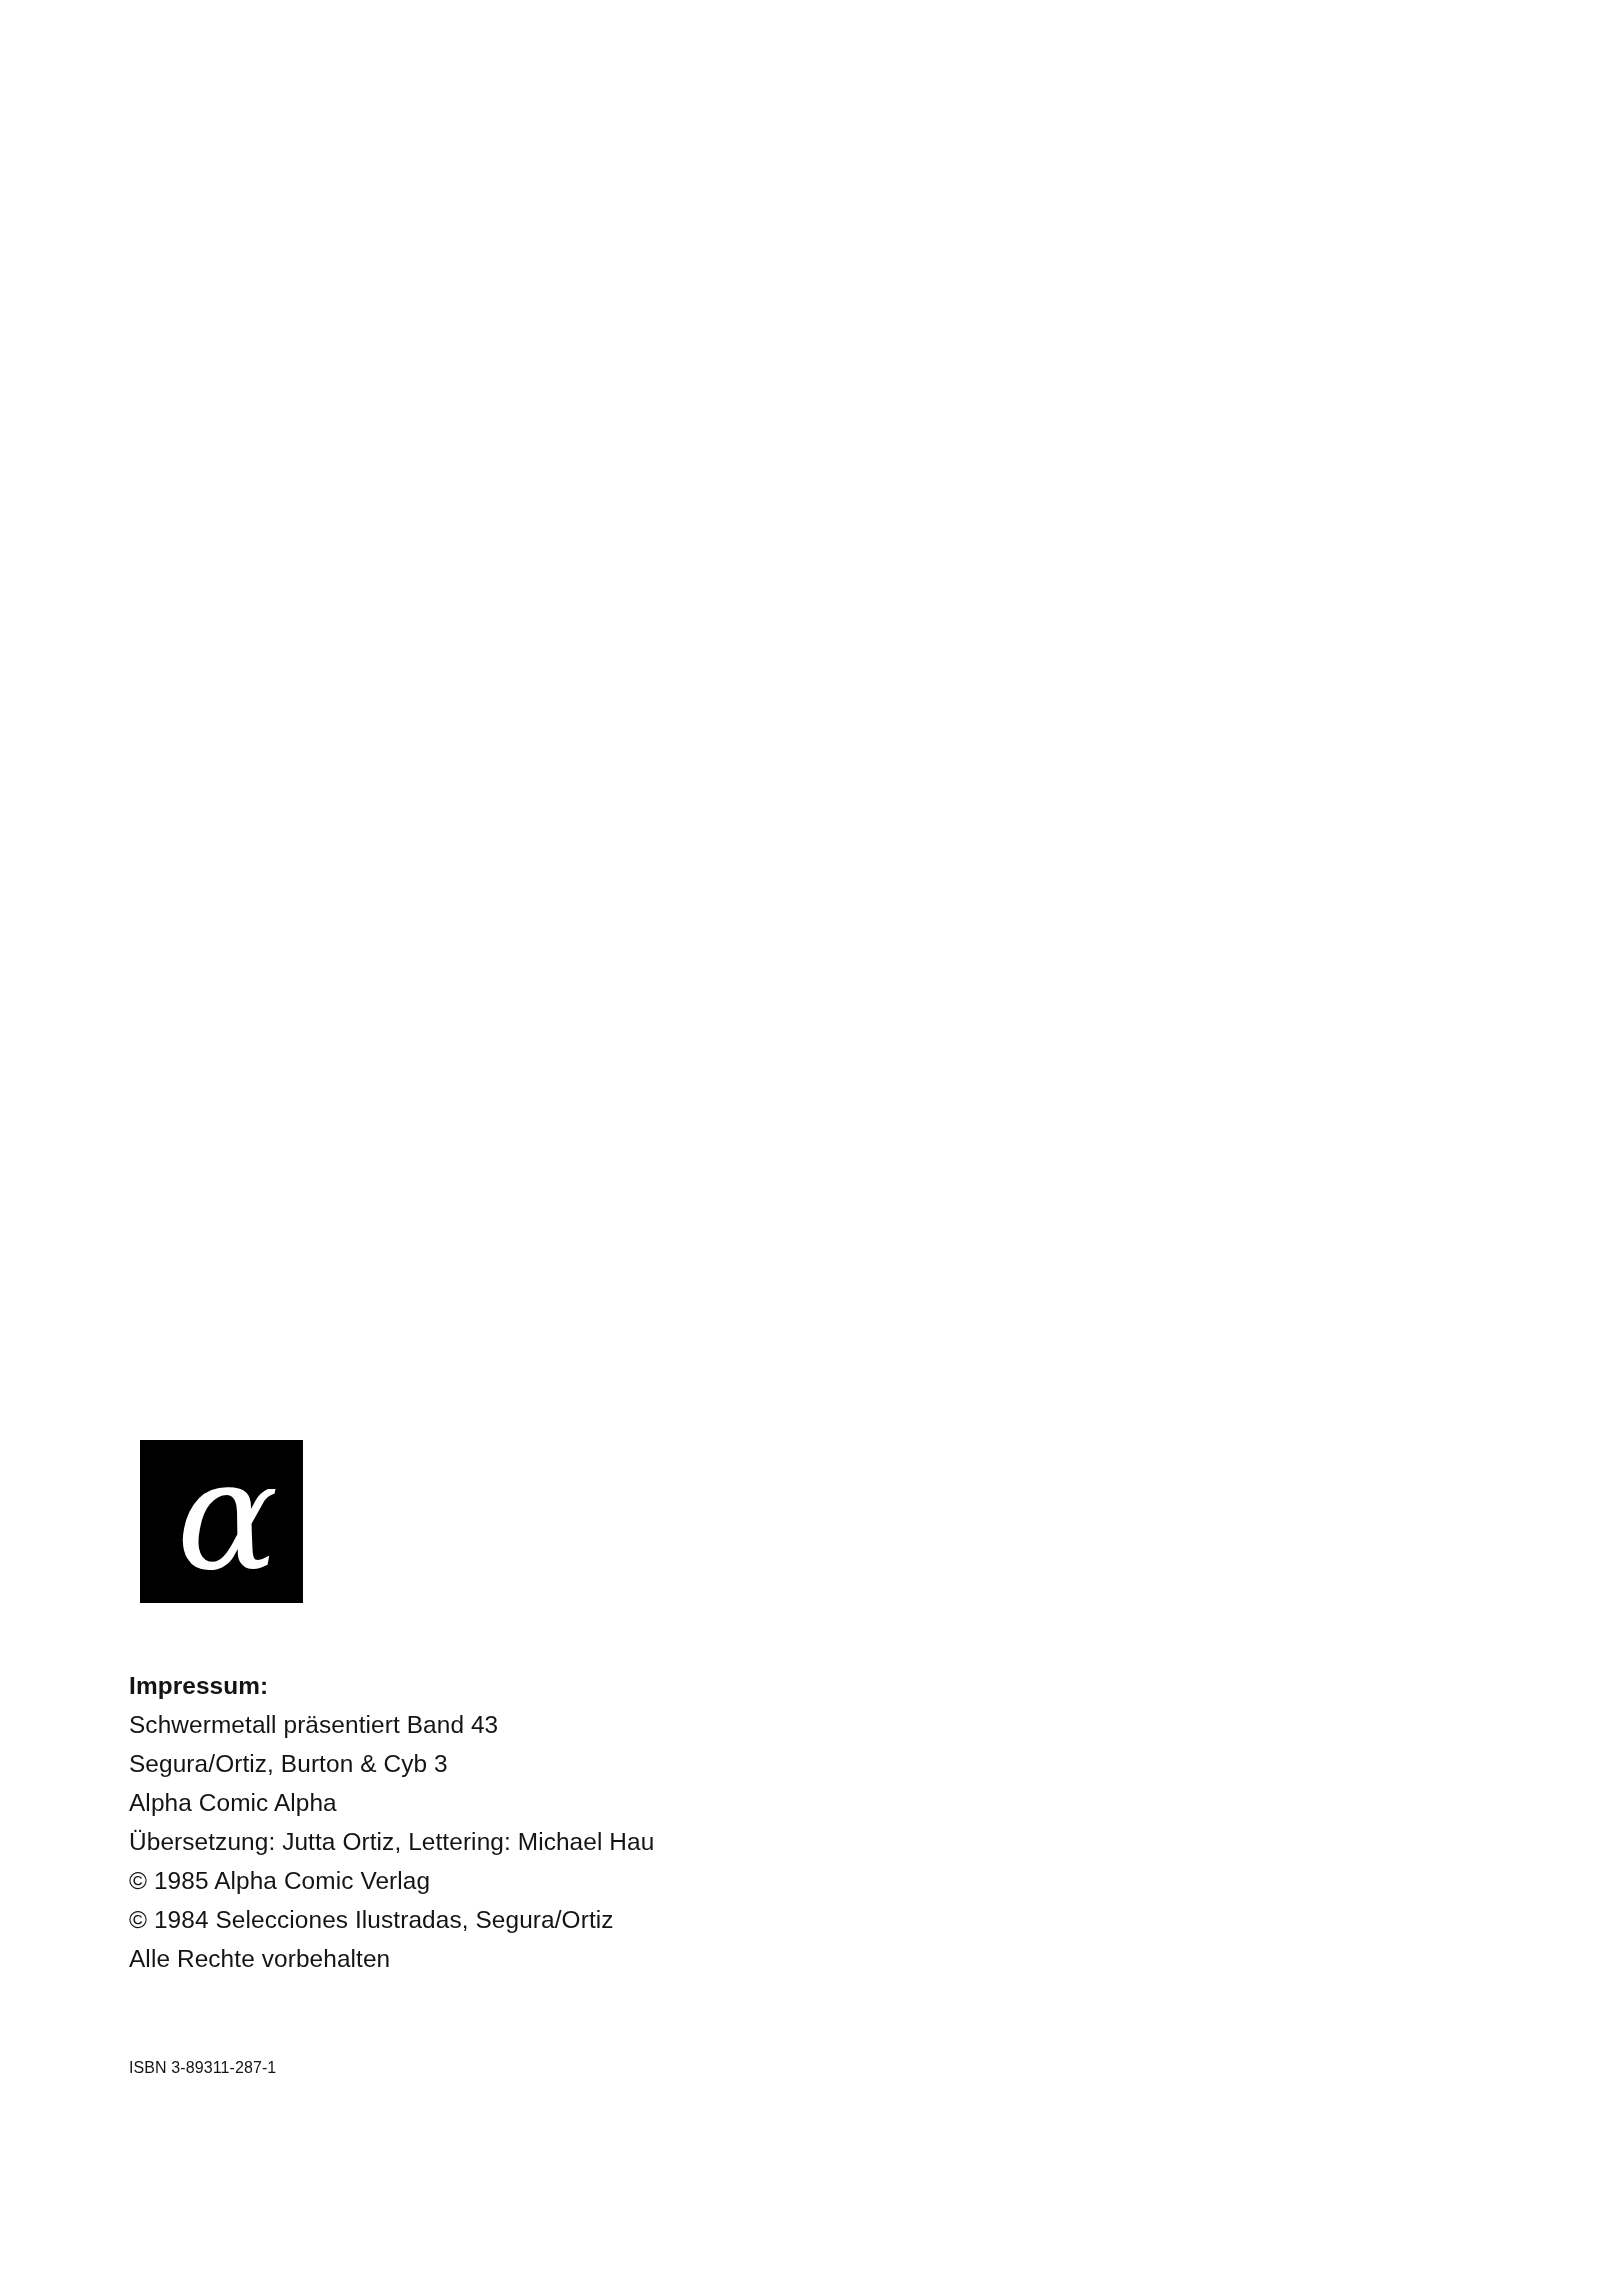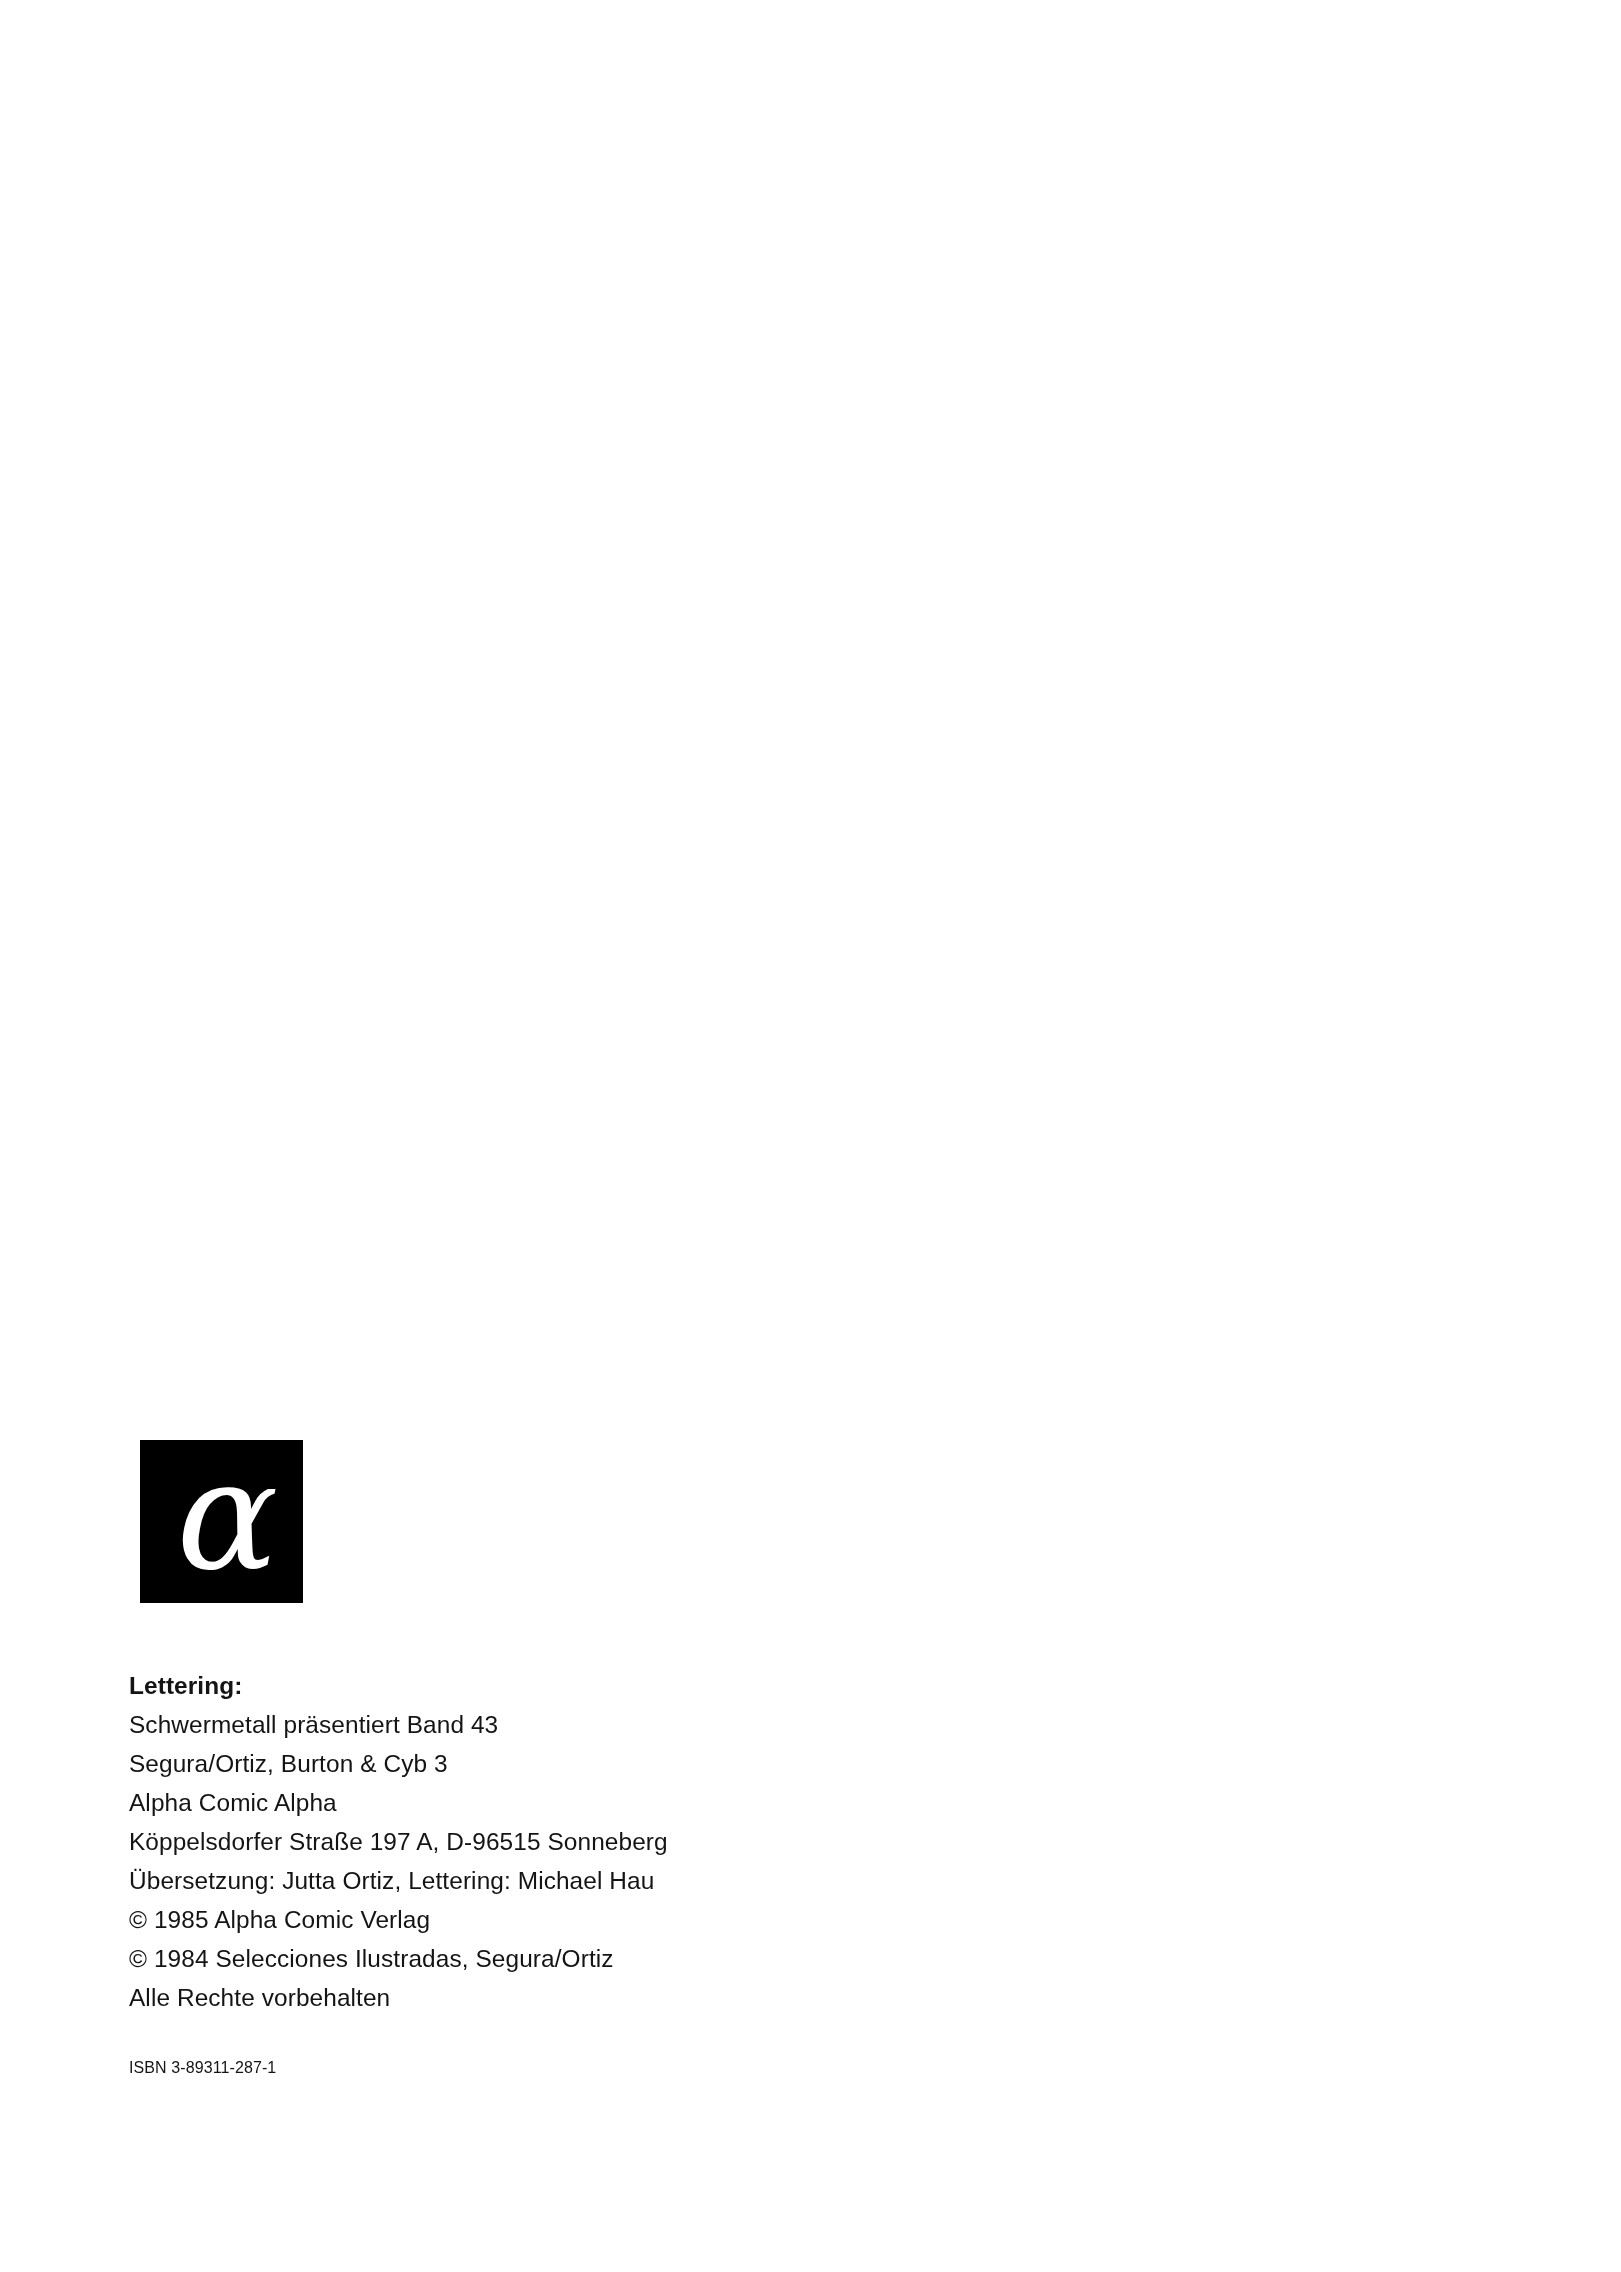--- a/index.html
+++ b/index.html
@@ -82,25 +82,24 @@
 </head>
 <body>
 
 <div id="page">
 
   <div id="logo">
     <span class="glyph">α</span>
   </div>
 
   <div id="imprint">
-    <div class="line heading">Lettering:</div>
+    <div class="line heading">Impressum:</div>
     <div class="line">Schwermetall präsentiert Band 43</div>
     <div class="line">Segura/Ortiz, Burton &amp; Cyb 3</div>
     <div class="line">Alpha Comic Alpha</div>
-    <div class="line">Köppelsdorfer Straße 197 A, D-96515 Sonneberg</div>
     <div class="line">Übersetzung: Jutta Ortiz, Lettering: Michael Hau</div>
     <div class="line">© 1985 Alpha Comic Verlag</div>
     <div class="line">© 1984 Selecciones Ilustradas, Segura/Ortiz</div>
     <div class="line">Alle Rechte vorbehalten</div>
   </div>
 
   <div id="isbn">ISBN 3-89311-287-1</div>
 
 </div>
 

